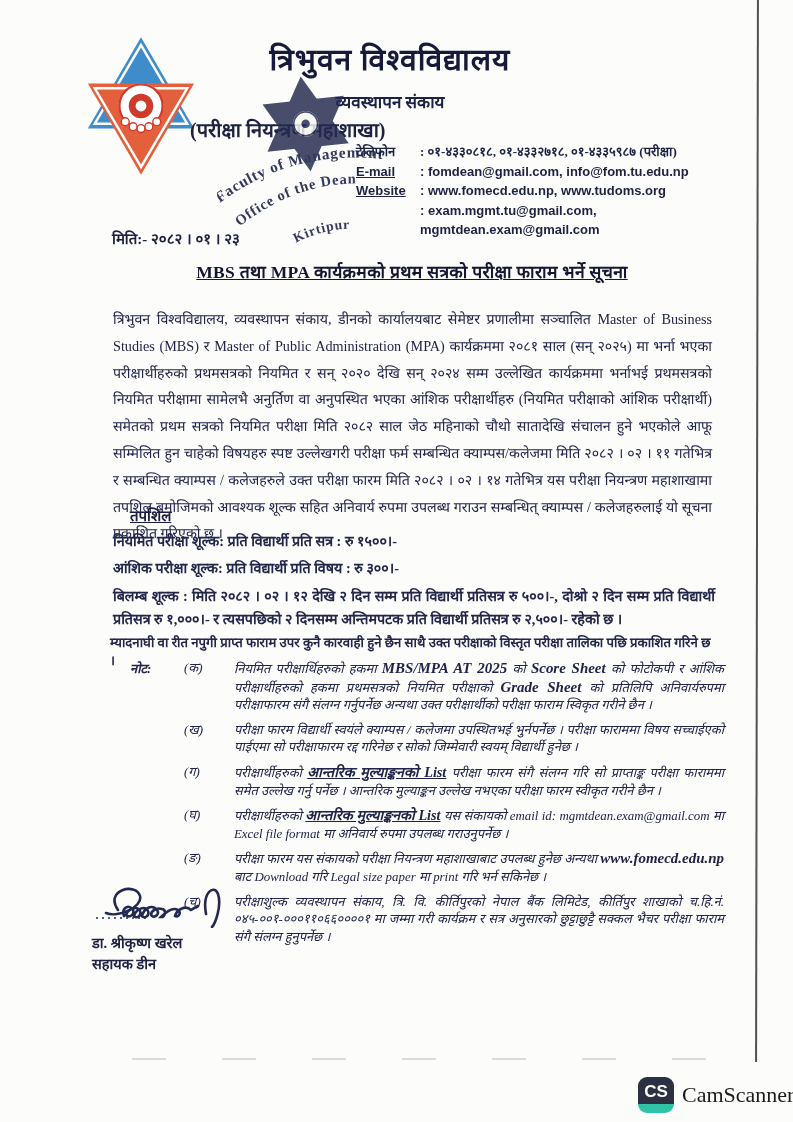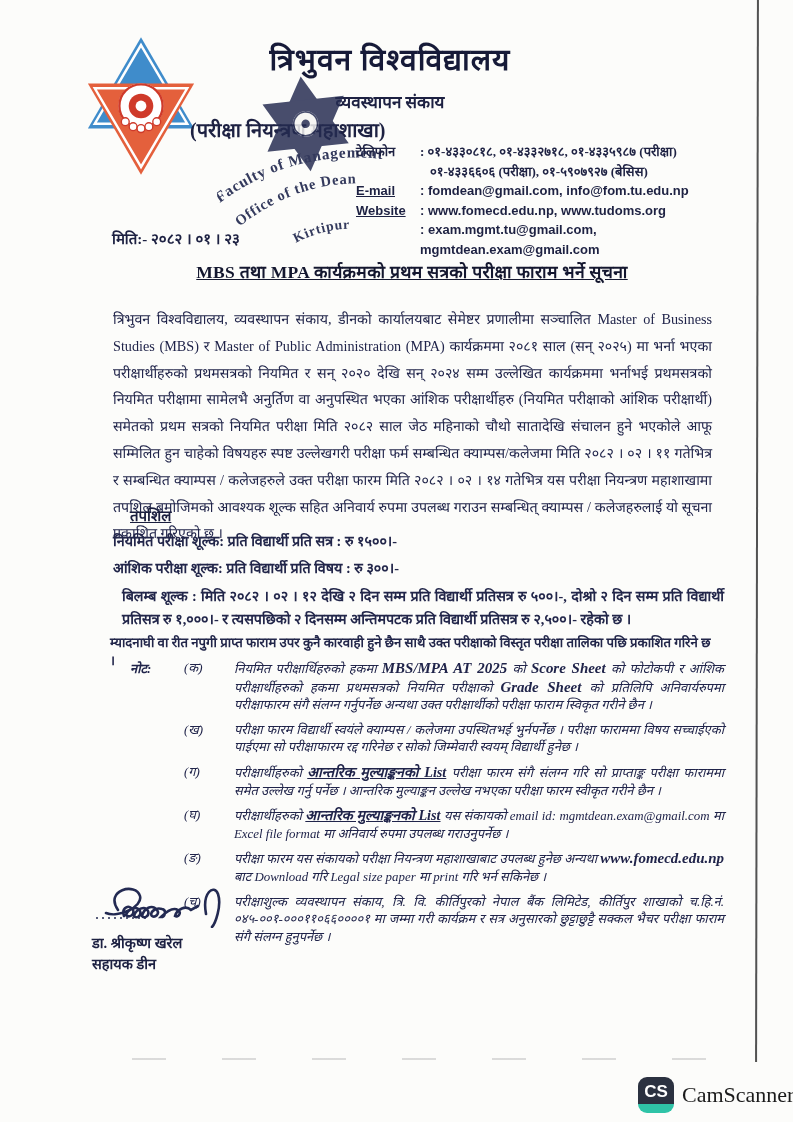--- a/index.html
+++ b/index.html
@@ -27,21 +27,21 @@
   .date-line{left:112px;top:228px;font-size:15px;font-weight:600;color:#1d2142;}
 
   
   .notice-title{left:113px;top:259px;width:598px;text-align:center;font-size:17.5px;font-weight:700;
                 text-decoration:underline;color:#14172f;letter-spacing:.3px;}
   .body-par{left:113px;top:306px;width:599px;text-align:justify;font-size:14.2px;line-height:26.8px;color:#20244a;}
 
   .detail-head{left:130px;top:505px;font-size:15px;font-weight:700;text-decoration:underline;color:#1a1e3e;text-align:center;}
   .fee1{left:113px;top:531px;font-size:14.3px;font-weight:700;}
   .fee2{left:113px;top:558px;font-size:14.3px;font-weight:700;}
-  .latefee{left:113px;top:585px;width:602px;font-size:14.3px;font-weight:700;line-height:23px;text-align:justify;margin-left:9px;}
+  .latefee{left:113px;top:585px;width:602px;font-size:14.3px;font-weight:700;line-height:23px;text-align:justify;}
   .deadline{left:110px;top:633px;width:608px;font-size:13.2px;font-weight:600;}
 
   
   .notes{left:128px;top:660px;width:596px;font-style:italic;font-size:12.9px;line-height:17.6px;color:#20244a;}
   .note-head{position:absolute;left:2px;top:1px;font-weight:700;}
   .nrow{margin-left:56px;display:grid;grid-template-columns:44px 1fr;column-gap:6px;margin-bottom:7px;}
   .nlabel{font-weight:400;}
   .ntext{text-align:justify;}
   .em-lat{font-weight:700;font-size:1.16em;}
   .em-und{font-weight:700;font-size:1.1em;text-decoration:underline;}
@@ -109,24 +109,20 @@
       <text class="stamp-txt" font-size="16"><textPath href="#stampArc3">Kirtipur</textPath></text>
     </svg>
   </div>
 
   <div class="abs contact">
     <div class="crow">
       <span class="clabel">टेलिफोन</span>
       <span class="cval">: ०१-४३३०८१८, ०१-४३३२७१८, ०१-४३३५९८७ (परीक्षा)</span>
     </div>
     <div class="crow">
-      <span class="clabel"></span>
-      <span class="cval indent">०१-४३३६६०६ (परीक्षा), ०१-५९०७९२७ (बेसिस)</span>
-    </div>
-    <div class="crow">
       <span class="clabel sans">E-mail</span>
       <span class="cval sans">: fomdean@gmail.com, info@fom.tu.edu.np</span>
     </div>
     <div class="crow">
       <span class="clabel sans">Website</span>
       <span class="cval sans">: www.fomecd.edu.np, www.tudoms.org</span>
     </div>
     <div class="crow">
       <span class="clabel"></span>
       <span class="cval sans">: exam.mgmt.tu@gmail.com, mgmtdean.exam@gmail.com</span>

